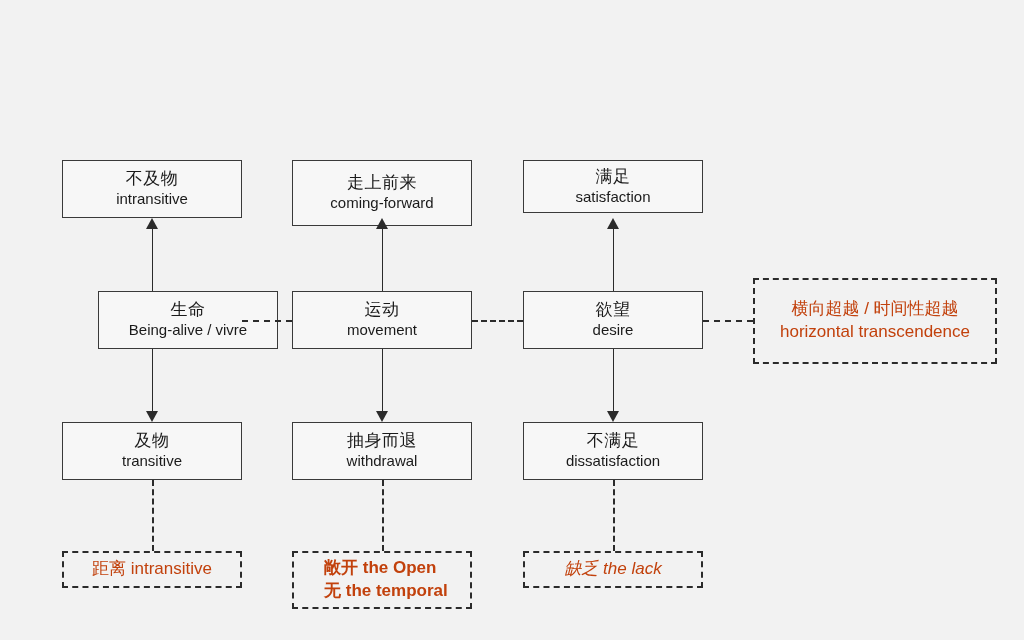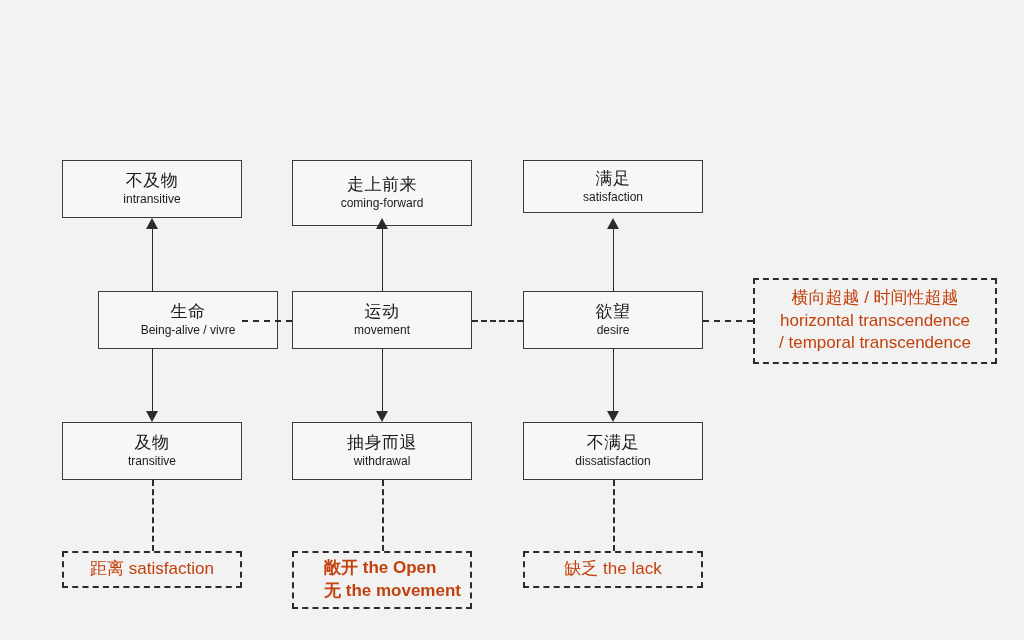--- a/index.html
+++ b/index.html
@@ -34,21 +34,21 @@
     justify-content: center;
     text-align: center;
     color: #1a1a1a;
     line-height: 1.22;
   }
   .node .cn {
     font-size: 17px;
     letter-spacing: 0.5px;
   }
   .node .en {
-    font-size: 12px;
+    font-size: 15px;
   }
 
   
   .note {
     position: absolute;
     box-sizing: border-box;
     background: #f2f2f2;
     border: 2px dashed #2b2b2b;
     display: flex;
     flex-direction: column;
@@ -121,21 +121,21 @@
   <div class="arrowhead down" style="left:146px; top:411px;"></div>
 
   <div class="node" style="left:62px; top:422px; width:180px; height:58px;">
     <span class="cn">及物</span>
     <span class="en">transitive</span>
   </div>
 
   <div class="vdash" style="left:152px; top:480px; height:71px;"></div>
 
   <div class="note" style="left:62px; top:551px; width:180px; height:37px;">
-    <span class="l1">距离 satisfaction</span>
+    <span class="l1">距离 intransitive</span>
   </div>
 
   <div class="node" style="left:292px; top:160px; width:180px; height:66px;">
     <span class="cn">走上前来</span>
     <span class="en">coming-forward</span>
   </div>
 
   <div class="vline" style="left:382px; top:228px; height:63px;"></div>
   <div class="arrowhead up" style="left:376px; top:218px;"></div>
 
@@ -149,21 +149,21 @@
 
   <div class="node" style="left:292px; top:422px; width:180px; height:58px;">
     <span class="cn">抽身而退</span>
     <span class="en">withdrawal</span>
   </div>
 
   <div class="vdash" style="left:382px; top:480px; height:71px;"></div>
 
   <div class="note leftalign" style="left:292px; top:551px; width:180px; height:58px;">
     <span class="l1">敞开 the Open</span>
-    <span class="l2">无 the movement</span>
+    <span class="l2">无 the temporal</span>
   </div>
 
   <div class="node" style="left:523px; top:160px; width:180px; height:53px;">
     <span class="cn">满足</span>
     <span class="en">satisfaction</span>
   </div>
 
   <div class="vline" style="left:613px; top:228px; height:63px;"></div>
   <div class="arrowhead up" style="left:607px; top:218px;"></div>
 
@@ -175,27 +175,26 @@
   <div class="vline" style="left:613px; top:349px; height:63px;"></div>
   <div class="arrowhead down" style="left:607px; top:411px;"></div>
 
   <div class="node" style="left:523px; top:422px; width:180px; height:58px;">
     <span class="cn">不满足</span>
     <span class="en">dissatisfaction</span>
   </div>
 
   <div class="vdash" style="left:613px; top:480px; height:71px;"></div>
 
-  <div class="note" style="left:523px; top:551px; width:180px; height:37px;">
+  <div class="note" style="left:523px; top:551px; width:180px; height:37px;font-style:italic;">
     <span class="l1">缺乏 the lack</span>
   </div>
 
   <div class="hdash" style="left:242px; top:320px; width:50px;"></div>
   <div class="hdash" style="left:472px; top:320px; width:51px;"></div>
   <div class="hdash" style="left:703px; top:320px; width:50px;"></div>
 
   <div class="note" style="left:753px; top:278px; width:244px; height:86px;">
     <span class="l1">横向超越 / 时间性超越</span>
     <span class="l2">horizontal transcendence</span>
-    <span class="l3">/ temporal transcendence</span>
   </div>
 
 </div>
 
 </body></html>

